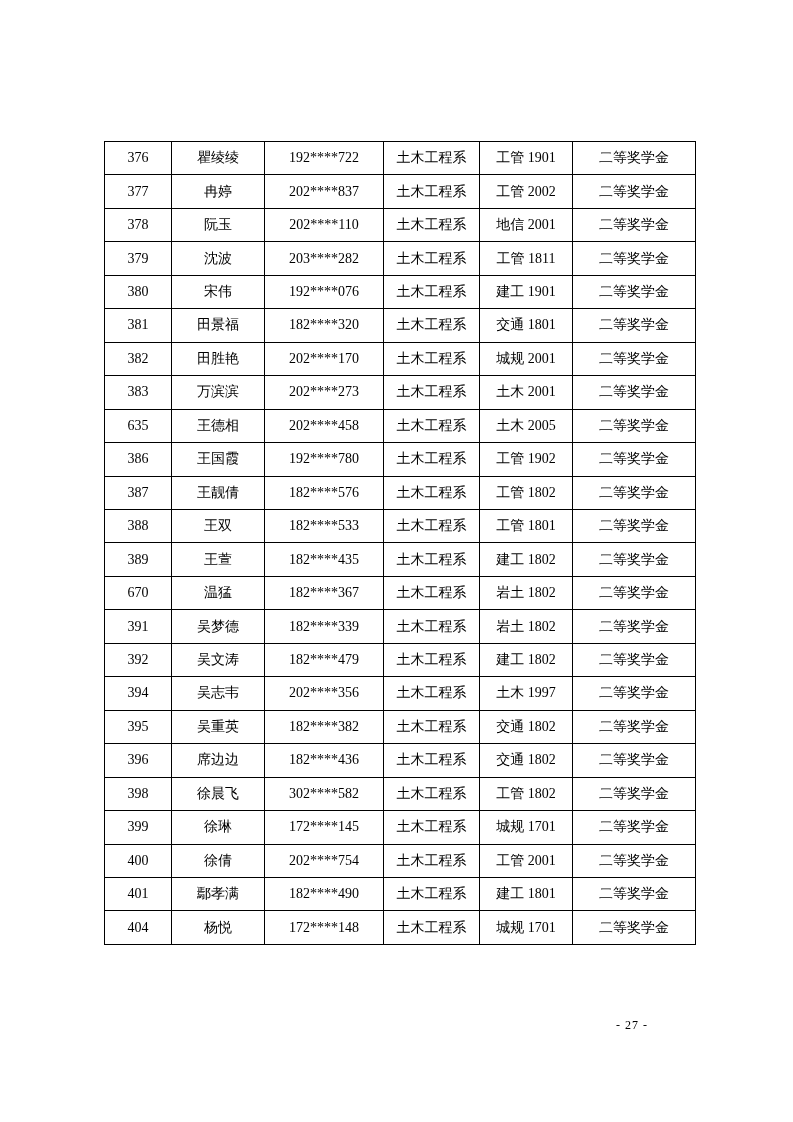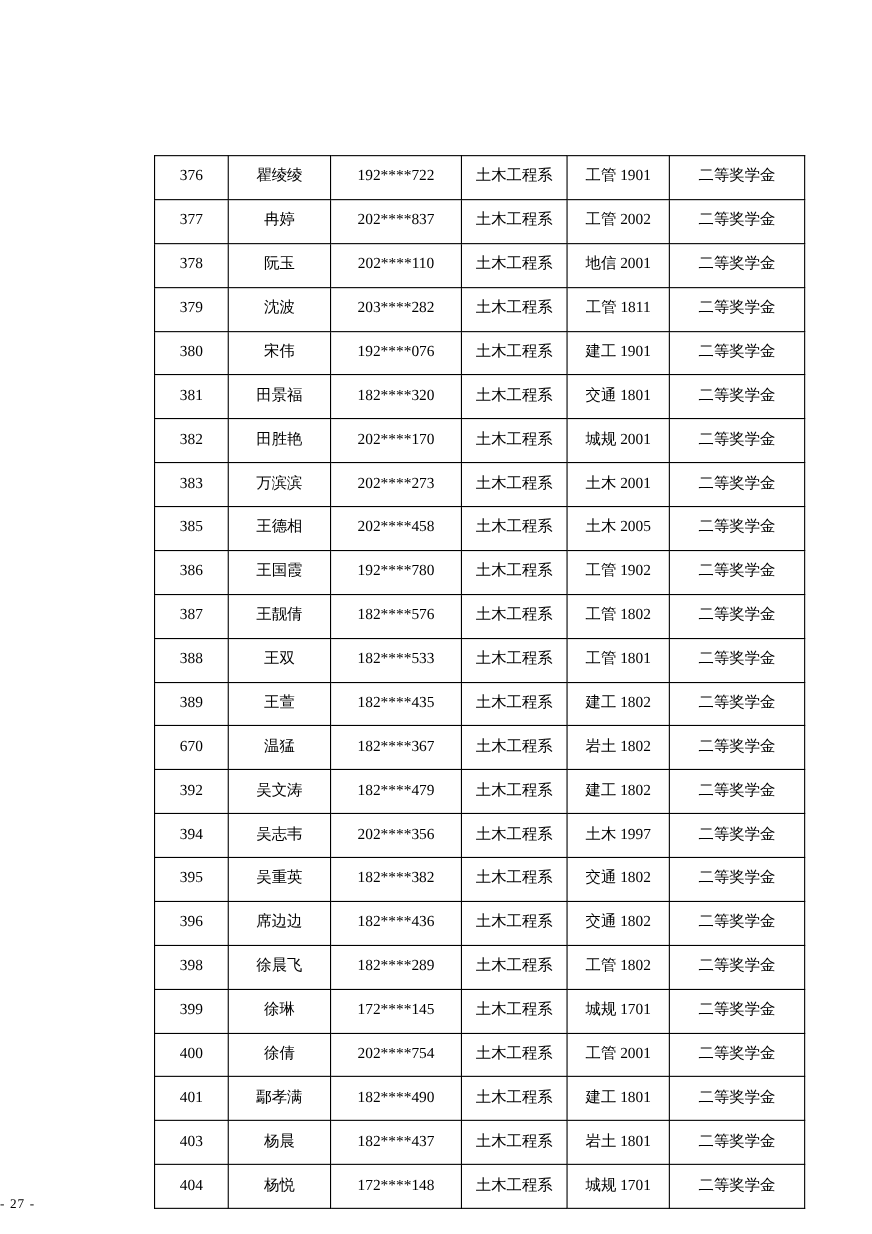--- a/index.html
+++ b/index.html
@@ -14,41 +14,40 @@
     background: #ffffff;
     font-family: "Liberation Serif", "DejaVu Serif", serif;
     color: #000000;
     overflow: hidden;
   }
   table.scholarship-table {
     position: absolute;
     left: 104px;
     top: 141px;
     width: 591px;
-    height: 958px;
+    height: 804px;
     border-collapse: collapse;
     table-layout: fixed;
-    margin-left: 36px;
   }
   table.scholarship-table td {
     border: 1px solid #000000;
     text-align: center;
     vertical-align: middle;
     font-size: 14px;
     line-height: 1;
     padding: 0;
     white-space: nowrap;
     overflow: hidden;
   }
   .page-footer {
     position: absolute;
     left: 0;
-    top: 1087px;
+    top: 1018px;
     width: 648px;
-    text-align: left;
+    text-align: right;
     font-size: 12px;
     letter-spacing: 1px;
   }
 </style>
 </head>
 <body>
 
 <div class="page">
 
   <table class="scholarship-table">
@@ -119,21 +118,21 @@
         </tr>
         <tr>
           <td>383</td>
           <td>万滨滨</td>
           <td>202****273</td>
           <td>土木工程系</td>
           <td>土木 2001</td>
           <td>二等奖学金</td>
         </tr>
         <tr>
-          <td>385</td>
+          <td>635</td>
           <td>王德相</td>
           <td>202****458</td>
           <td>土木工程系</td>
           <td>土木 2005</td>
           <td>二等奖学金</td>
         </tr>
         <tr>
           <td>386</td>
           <td>王国霞</td>
           <td>192****780</td>
@@ -167,20 +166,28 @@
         </tr>
         <tr>
           <td>670</td>
           <td>温猛</td>
           <td>182****367</td>
           <td>土木工程系</td>
           <td>岩土 1802</td>
           <td>二等奖学金</td>
         </tr>
         <tr>
+          <td>391</td>
+          <td>吴梦德</td>
+          <td>182****339</td>
+          <td>土木工程系</td>
+          <td>岩土 1802</td>
+          <td>二等奖学金</td>
+        </tr>
+        <tr>
           <td>392</td>
           <td>吴文涛</td>
           <td>182****479</td>
           <td>土木工程系</td>
           <td>建工 1802</td>
           <td>二等奖学金</td>
         </tr>
         <tr>
           <td>394</td>
           <td>吴志韦</td>
@@ -201,21 +208,21 @@
           <td>396</td>
           <td>席边边</td>
           <td>182****436</td>
           <td>土木工程系</td>
           <td>交通 1802</td>
           <td>二等奖学金</td>
         </tr>
         <tr>
           <td>398</td>
           <td>徐晨飞</td>
-          <td>182****289</td>
+          <td>302****582</td>
           <td>土木工程系</td>
           <td>工管 1802</td>
           <td>二等奖学金</td>
         </tr>
         <tr>
           <td>399</td>
           <td>徐琳</td>
           <td>172****145</td>
           <td>土木工程系</td>
           <td>城规 1701</td>
@@ -231,28 +238,20 @@
         </tr>
         <tr>
           <td>401</td>
           <td>鄢孝满</td>
           <td>182****490</td>
           <td>土木工程系</td>
           <td>建工 1801</td>
           <td>二等奖学金</td>
         </tr>
         <tr>
-          <td>403</td>
-          <td>杨晨</td>
-          <td>182****437</td>
-          <td>土木工程系</td>
-          <td>岩土 1801</td>
-          <td>二等奖学金</td>
-        </tr>
-        <tr>
           <td>404</td>
           <td>杨悦</td>
           <td>172****148</td>
           <td>土木工程系</td>
           <td>城规 1701</td>
           <td>二等奖学金</td>
         </tr>
       </tbody>
   </table>
 

